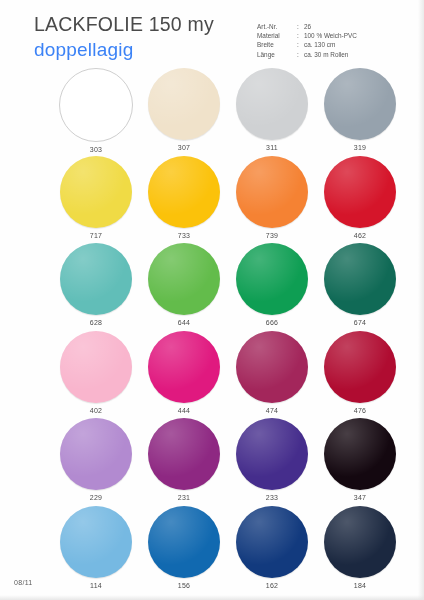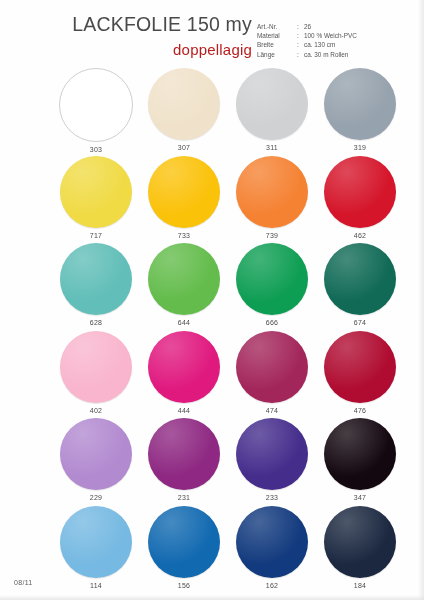--- a/index.html
+++ b/index.html
@@ -43,34 +43,34 @@
   .header {
     position: absolute;
     left: 0; top: 8px;
     width: 424px;
     height: 56px;
   }
   .title-block {
     position: absolute;
     left: 34px; top: 4px;
     width: 218px;
-    text-align: right;
+    text-align: left;
   }
   .title-line1 {
     font-size: 19.5px;
     line-height: 25px;
     letter-spacing: 0.2px;
     color: #4a4a4a;
     white-space: nowrap;
   }
   .title-line2 {
-    font-size: 15px;
+    font-size: 19px;
     line-height: 25px;
     letter-spacing: 0.2px;
-    color: #b91c1c;
+    color: #3b82f6;
     white-space: nowrap;
   }
 
   .spec-table {
     position: absolute;
     left: 257px; top: 14px;
     font-size: 6.4px;
     line-height: 9.2px;
     color: #555555;
   }

